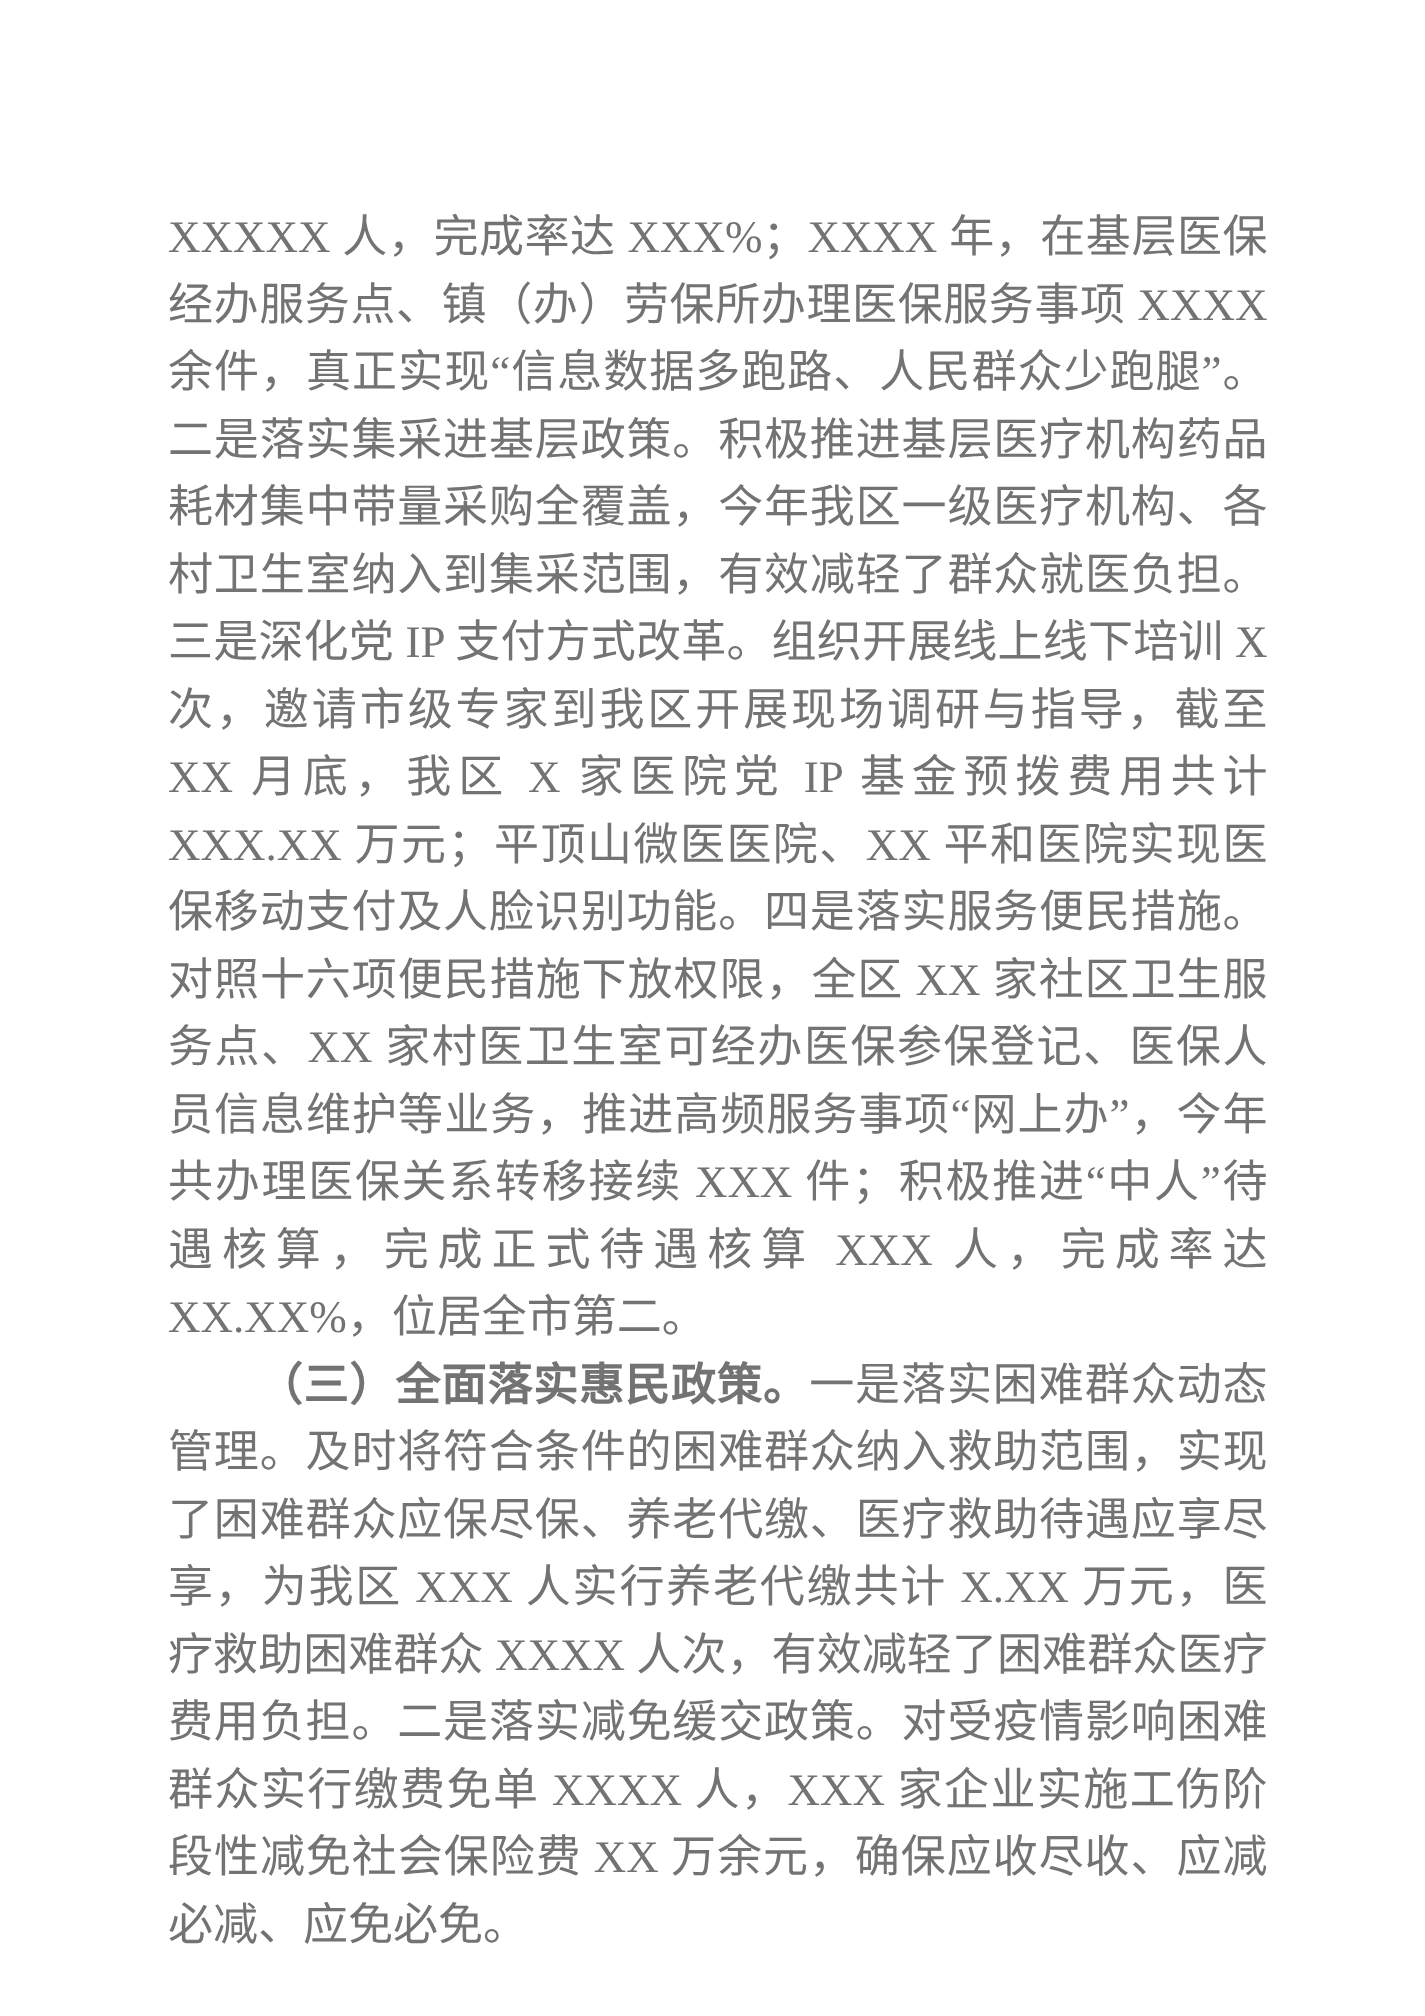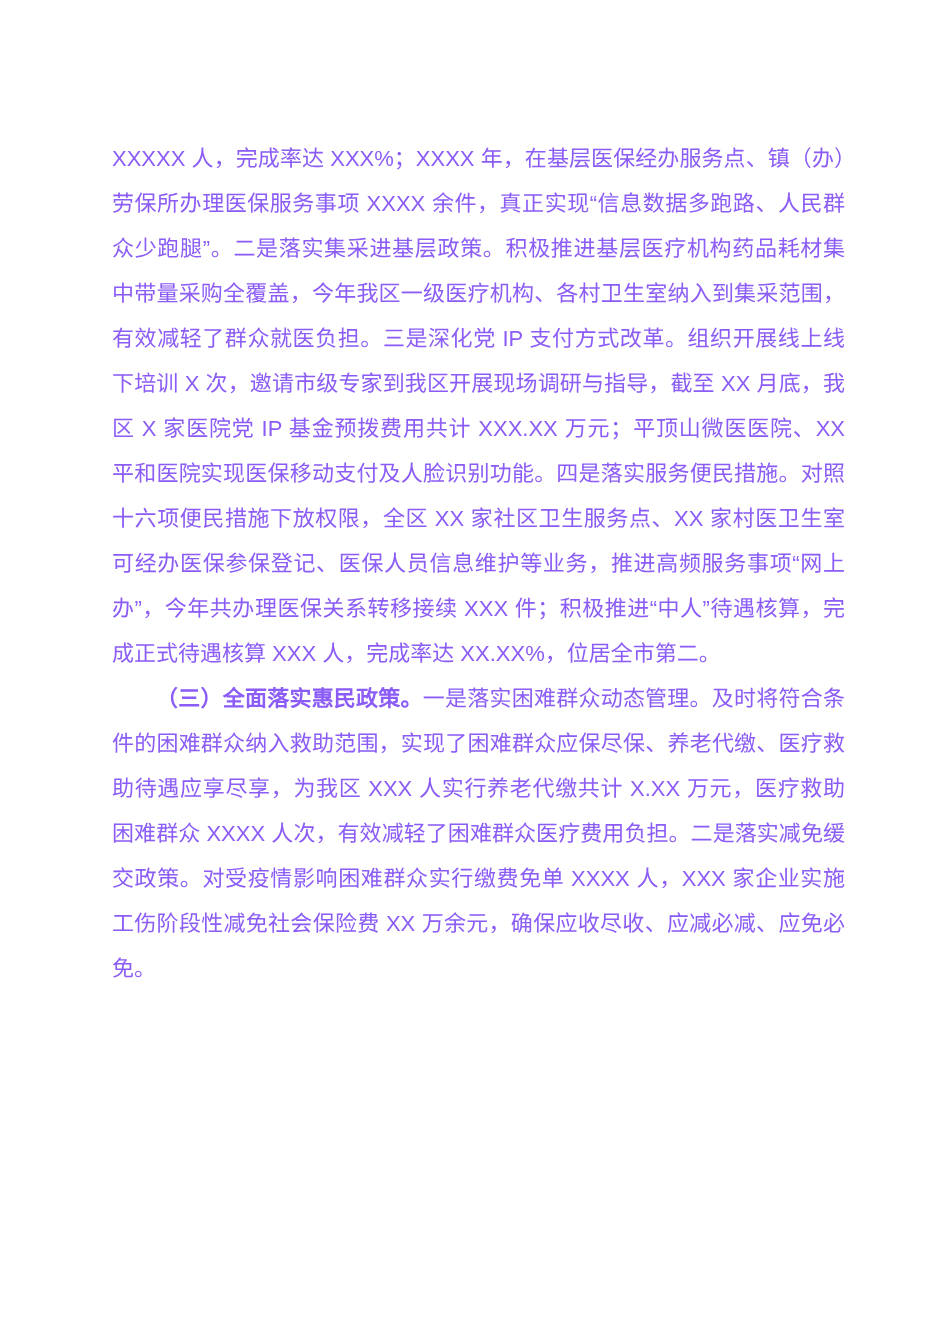--- a/index.html
+++ b/index.html
@@ -11,24 +11,24 @@
     position: relative;
     width: 950px;
     height: 1344px;
     box-sizing: border-box;
     margin: 0 auto;
     background: #ffffff;
     padding: 136px 105px 0 112px;
     overflow: hidden;
   }
   .doc-body {
-    font-family: Liberation Sans, sans-serif;
-    font-size: 22px;
+    font-family: Liberation Serif, serif;
+    font-size: 30px;
     line-height: 45px;
-    color: #8b5cf6;
+    color: #737373;
     text-align: justify;
     text-justify: inter-ideograph;
   }
   .para {
     margin: 0;
     padding: 0;
   }
   .para.indent {
     text-indent: 2em;
   }

